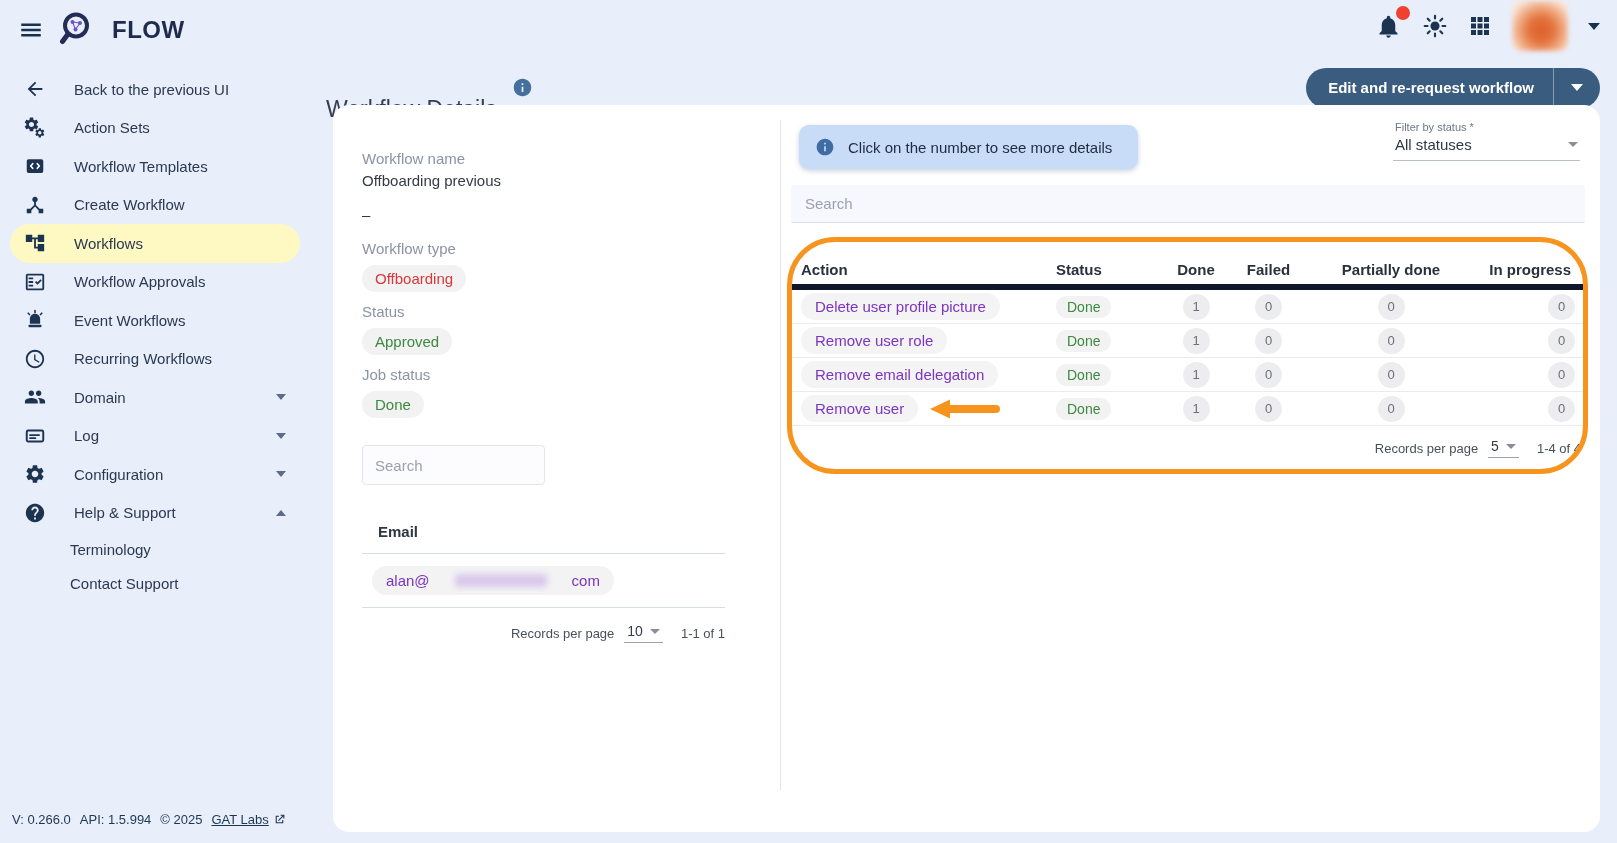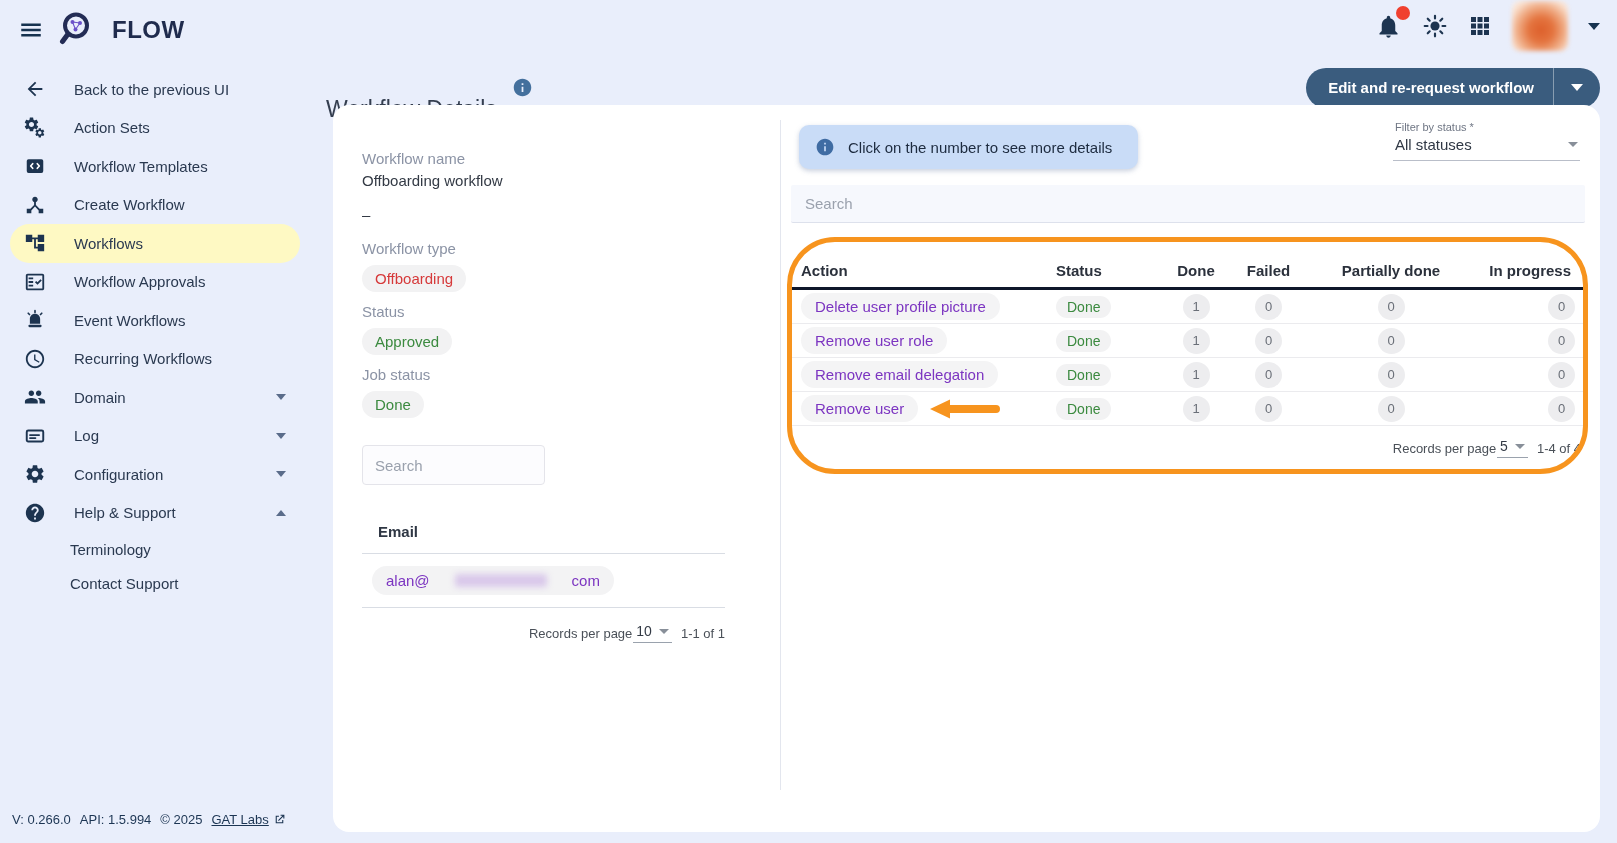--- a/index.html
+++ b/index.html
@@ -67,38 +67,38 @@
   .pill-green { color:#3b8a3f; }
   .field-badge { margin-bottom:11px; }
   .blur-box { width:205px; height:25px; border-radius:3px; background:linear-gradient(90deg,#ece2f4,#dccfee 30%,#e9ddf3 60%,#f3edf8); filter:blur(4px); margin-top:3px; }
   .user-search { margin-top:16px; width:183px; height:40px; border:1px solid #e4e4ea; background:#fcfcfe; border-radius:4px; padding:0 12px; font-size:15px; color:#333a45; font-family:"Liberation Sans",sans-serif; }
   .user-search::placeholder { color:#9aa1ad; }
   .email-table { margin-top:26px; }
   .email-header { font-size:15px; font-weight:700; color:#2f3744; padding:12px 0 13px 16px; border-bottom:1px solid #d9dde4; }
   .email-row { padding:12px 0 12px 10px; border-bottom:1px solid #d9dde4; }
   .email-pill { display:inline-flex; align-items:center; background:#f3f3f4; border-radius:16px; padding:6px 14px; font-size:15px; color:#7c35c1;gap:24px; }
   .redacted { display:inline-block; width:92px; height:13px; background:#d9c8ea; filter:blur(3px); border-radius:2px; margin:0 1px; }
-  .pagi { display:flex; align-items:center; justify-content:flex-end; gap:1px; font-size:13px; color:#4a5058; margin-top:15px; }
+  .pagi { display:flex; align-items:center; justify-content:flex-end; gap:10px; font-size:13px; color:#4a5058; margin-top:15px; }
   .pagi-select { display:flex; align-items:center; gap:7px; font-size:14px; color:#333a45; border-bottom:1px solid #9aa2ad; padding:0 3px 3px 3px; cursor:pointer; }
   .tri-small { width:0; height:0; border-left:5px solid transparent; border-right:5px solid transparent; border-top:5px solid #888f99; }
   .pagi-range { margin-left:8px; }
 
   
   .banner { display:inline-flex; align-items:center; gap:13px; background:#c9dcf7; border-radius:10px; padding:12px 26px 12px 16px; font-size:15px; color:#1d2b3f; box-shadow:0 2px 5px rgba(100,120,160,.35); margin-left:8px; }
   .banner .info-ic { margin-left:0; width:20px; height:20px; color:#3f6ca3; }
   .filter-select { position:absolute; top:13px; right:20px; width:187px; border-bottom:1px solid #b9bec9; padding:3px 2px 7px 2px; cursor:pointer; }
   .filter-label { font-size:11px; color:#6f7684; }
   .filter-row { display:flex; align-items:center; justify-content:space-between; font-size:15px; color:#2f3744; margin-top:3px; }
   .main-search { margin-top:16px; width:100%; height:38px; background:#f6f8fd; border:none; border-bottom:1px solid #dde1ec; border-radius:2px; padding:0 14px; font-size:15px; color:#333a45; font-family:"Liberation Sans",sans-serif; }
   .main-search::placeholder { color:#9aa1ad; }
 
   .table-wrap { position:relative; margin-top:31px; }
   .annotation { position:absolute; top:-17px; bottom:-16px; left:-4px; right:-3px; border:5px solid #f7941e; border-radius:48px; pointer-events:none; z-index:5; }
   .trow { display:grid; grid-template-columns:265px 110px 60px 85px 160px 1fr; align-items:center; }
-  .thead { height:36px; font-size:15px; font-weight:700; color:#2b313c; border-bottom:3px solid #0f172a; }
+  .thead { height:36px; font-size:15px; font-weight:700; color:#2b313c; border-bottom:6px solid #0f172a; }
   .th-action { padding-left:10px; }
   .th-c { text-align:center; }
   .th-r { text-align:right; padding-right:14px; }
   .row { height:34px; border-bottom:1px solid #ebebee; }
   .cell-action { display:flex; align-items:center; gap:12px; padding-left:10px; }
   .action-pill { background:#f4f4f5; border-radius:16px; padding:5px 14px; color:#7c35c1; font-size:15px; white-space:nowrap; cursor:pointer; }
   .status-pill { justify-self:start; background:#f2f2f3; border-radius:13px; padding:3px 11px; color:#3b8a3f; font-size:14px; }
   .chip { width:27px; height:26px; border-radius:50%; background:#ededef; color:#6a6f78; font-size:13px; display:flex; align-items:center; justify-content:center; justify-self:center; cursor:pointer; }
   .chip-end { justify-self:end; margin-right:10px; }
   .arrow-annot { width:72px; height:20px; fill:#f7941e; }
@@ -349,21 +349,21 @@
           <span class="tri-white"></span>
         </span>
     </div>
   </div>
 
   <div class="card">
 
     <section class="left-pane">
       <div class="field">
         <div class="field-label">Workflow name</div>
-        <div class="field-value">Offboarding workflow</div>
+        <div class="field-value">Offboarding previous</div>
       </div>
       <div class="field">
         <div class="field-value">–</div>
       </div>
       <div class="field field-badge">
         <div class="field-label" style="margin-bottom:8px">Workflow type</div>
         <span class="pill pill-red">Offboarding</span>
       </div>
       <div class="field field-badge">
         <div class="field-label" style="margin-bottom:8px">Status</div>

